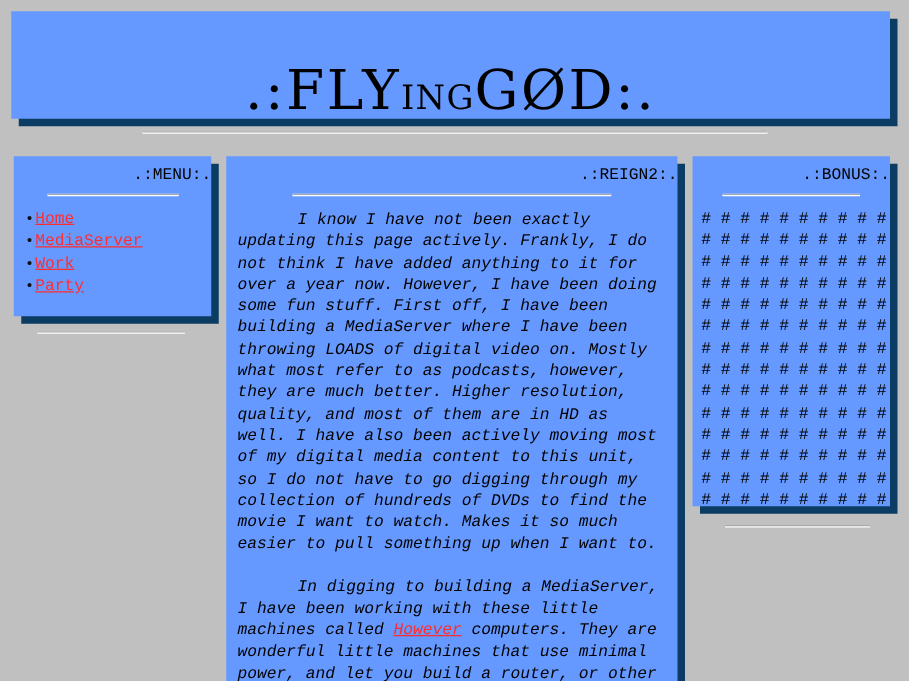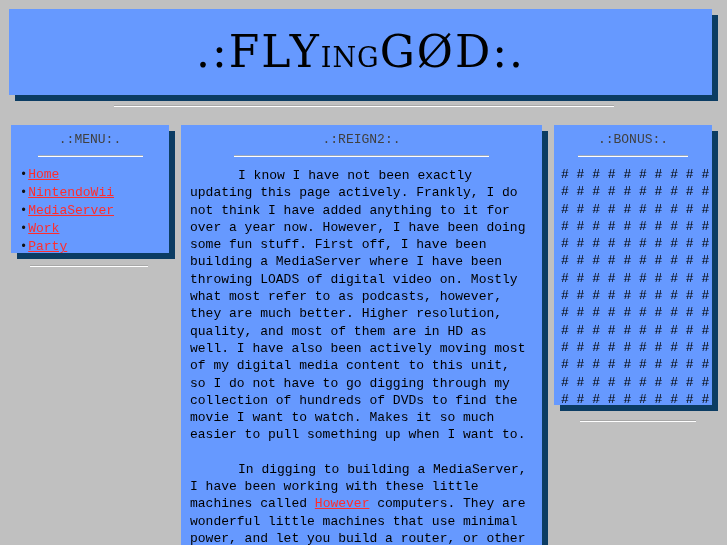--- a/index.html
+++ b/index.html
@@ -28,21 +28,21 @@
     box-sizing: border-box;
   }
 
   
   .header-panel {
     left: 9px;
     top: 9px;
     width: 703px;
     height: 86px;
     display: flex;
-    align-items: center;
+    align-items: flex-end;
     justify-content: center;
   }
   .site-title {
     font-family: "DejaVu Serif", "Liberation Serif", serif;
     font-size: 44px;
     letter-spacing: 2px;
     color: #000000;
     white-space: nowrap;
     line-height: 1;
   }
@@ -91,23 +91,23 @@
   }
   .bonus-panel {
     left: 554px;
     top: 125px;
     width: 158px;
     height: 280px;
     overflow: hidden;
   }
 
   .panel-title {
-    text-align: center;
-    font-size: 13px;
-    color: #404040;
+    text-align: right;
+    font-size: 13px;
+    color: #000000;
     padding-top: 7px;
     letter-spacing: 0px;
     white-space: nowrap;
   }
 
   .panel-rule {
     height: 2px;
     background: #ffffff;
     border-top: 1px solid #9aa7bb;
     box-sizing: border-box;
@@ -143,20 +143,21 @@
   .article {
     padding: 10px 9px 0 9px;
     font-size: 13px;
     line-height: 17.3px;
     color: #000000;
   }
   .article p {
     margin: 0 0 17px 0;
     text-indent: 48px;
     white-space: pre-wrap;
+    font-style: italic;
   }
   .article a {
     color: #ff2d2d;
     text-decoration: underline;
   }
 
   
   .bonus-grid {
     padding: 9px 0 0 7px;
     font-size: 13px;
@@ -177,21 +178,20 @@
     </div>
   </div>
 
   <div class="rule rule-header"></div>
 
   <div class="panel menu-panel">
     <div class="panel-title">.:MENU:.</div>
     <div class="panel-rule"></div>
     <ul class="menu-list">
       <li><span class="bullet">•</span><a href="#">Home</a></li>
-      <li><span class="bullet">•</span><a href="#">NintendoWii</a></li>
       <li><span class="bullet">•</span><a href="#">MediaServer</a></li>
       <li><span class="bullet">•</span><a href="#">Work</a></li>
       <li><span class="bullet">•</span><a href="#">Party</a></li>
     </ul>
   </div>
 
   <div class="rule rule-menu"></div>
 
   <div class="panel main-panel">
     <div class="panel-title">.:REIGN2:.</div>

